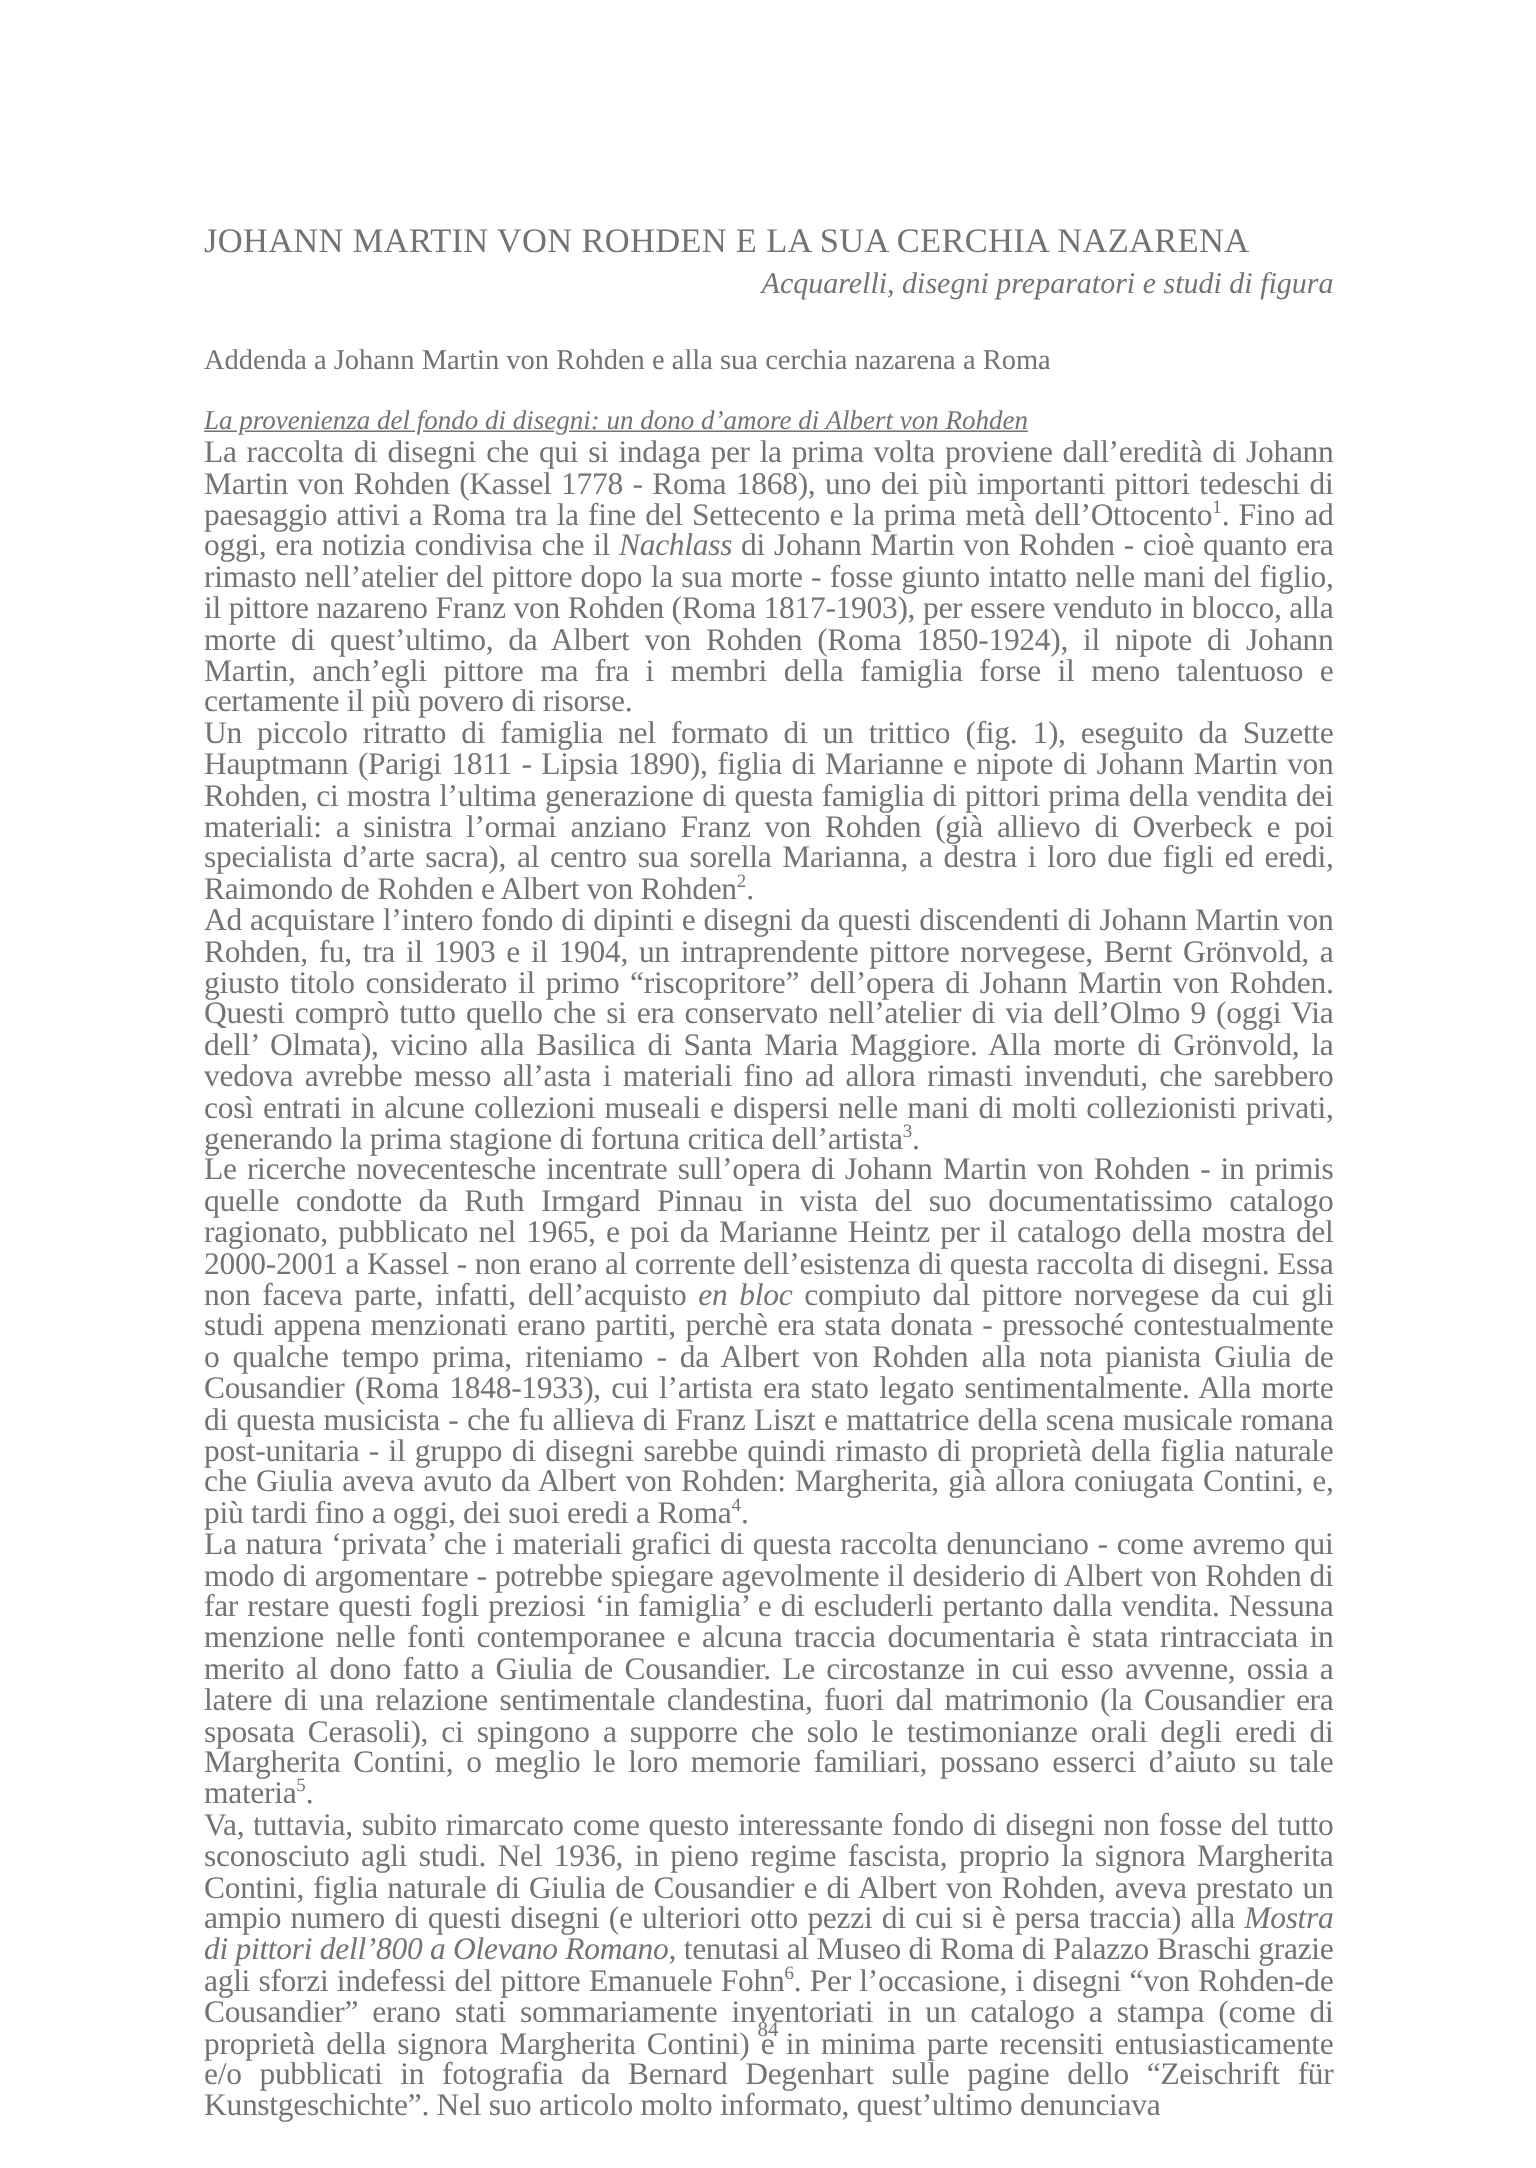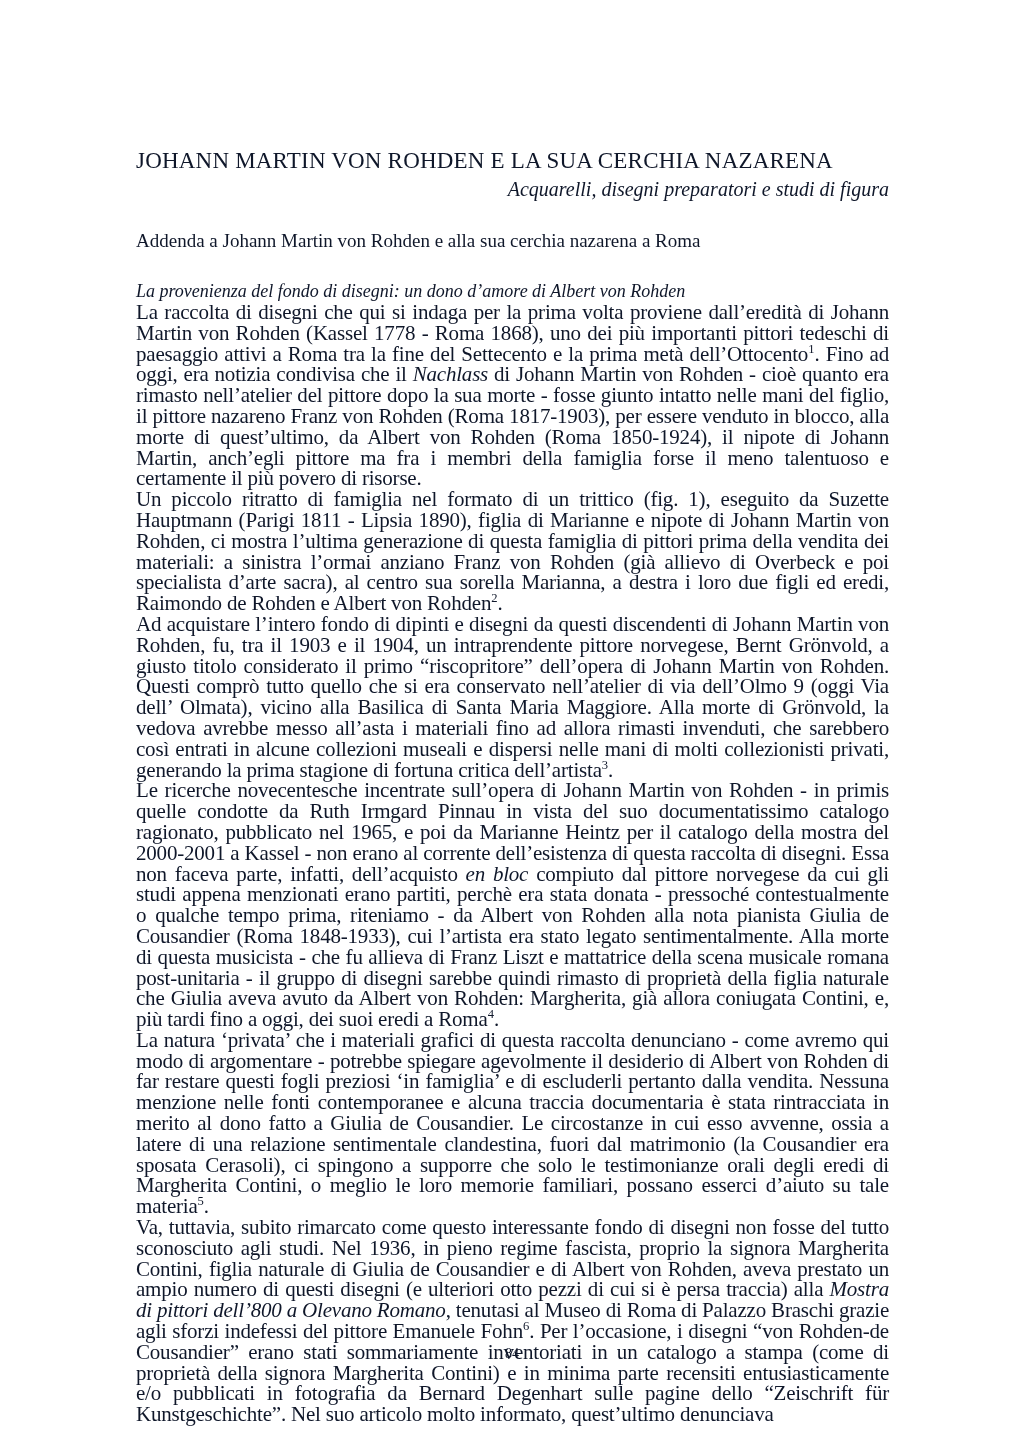--- a/index.html
+++ b/index.html
@@ -7,21 +7,21 @@
     width: 1024px;
     height: 1445px;
     background: #f4f4f4;
     font-family: "Liberation Serif", "DejaVu Serif", serif;
   }
   .page {
     position: relative;
     width: 1024px;
     height: 1445px;
     background: #ffffff;
-    color: #0f172a;
+    color: #737373;
     overflow: hidden;
   }
   .content {
     position: absolute;
     left: 136px;
     top: 146px;
     width: 753px;
   }
   .title {
     font-size: 23px;
@@ -37,21 +37,22 @@
   }
   .addenda {
     font-size: 19px;
     line-height: 27px;
     margin-top: 24px;
   }
   .section-heading {
     font-style: italic;
     font-size: 18px;
     line-height: 21px;
-    margin-top: 27px;
+    margin-top: 16px;
+    text-decoration: underline;
   }
   .body-text {
     font-size: 21px;
     line-height: 20.8px;
     letter-spacing: -0.2px;
     text-align: justify;
   }
   .body-text p { margin: 0; }
   .body-text sup {
     font-size: 0.6em;

